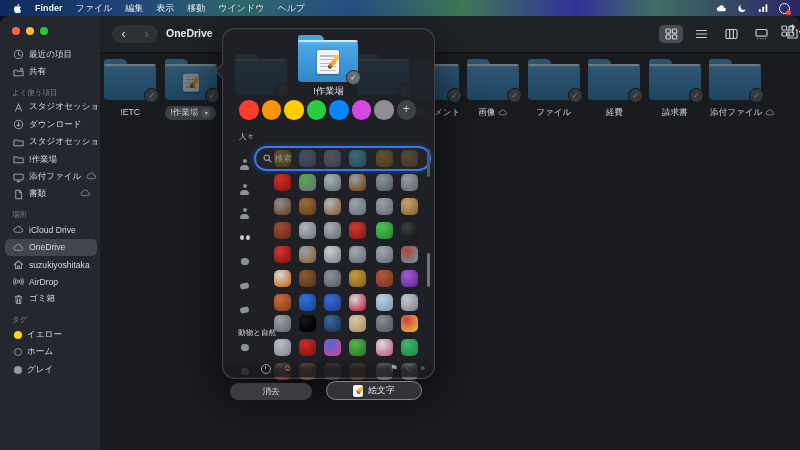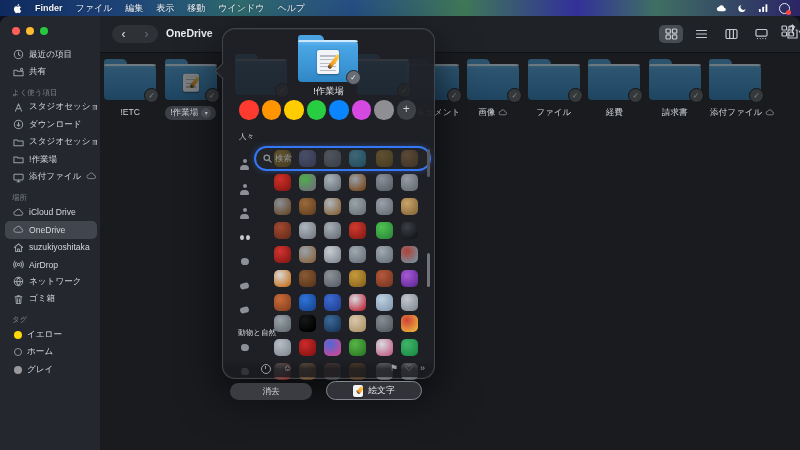--- a/index.html
+++ b/index.html
@@ -229,20 +229,32 @@
               <svg viewBox="0 0 12 12">
                 <rect x="1" y="2.4" width="10" height="6.2" rx="1"></rect>
                 <path d="M4.4 10.6h3.2M6 8.6v2"></path>
               </svg>
             </span>
             <span>添付ファイル</span>
             <span class="sb-cloud"><svg viewBox="0 0 13 10">
                 <path d="M3.4 8.3a2.5 2.5 0 010-5 3.2 3.2 0 016.2.8 2.1 2.1 0 01-.2 4.2z"></path>
               </svg></span>
           </div>
+          <div class="sb-row">
+            <span class="sb-ic">
+              <svg viewBox="0 0 12 12">
+                <path d="M3 1.4h4.2L9.4 3.8v6.8H3z"></path>
+                <path d="M7 1.6V4h2.3"></path>
+              </svg>
+            </span>
+            <span>書類</span>
+            <span class="sb-cloud"><svg viewBox="0 0 13 10">
+                <path d="M3.4 8.3a2.5 2.5 0 010-5 3.2 3.2 0 016.2.8 2.1 2.1 0 01-.2 4.2z"></path>
+              </svg></span>
+          </div>
           <div class="sb-header">場所</div>
           <div class="sb-row">
             <span class="sb-ic">
               <svg viewBox="0 0 13 10">
                 <path d="M3.4 8.3a2.5 2.5 0 010-5 3.2 3.2 0 016.2.8 2.1 2.1 0 01-.2 4.2z"></path>
               </svg>
             </span>
             <span>iCloud Drive</span>
           </div>
           <div class="sb-row sel">
@@ -262,29 +274,20 @@
             <span>suzukiyoshitaka</span>
           </div>
           <div class="sb-row">
             <span class="sb-ic">
               <svg viewBox="0 0 12 12">
                 <circle cx="6" cy="6" r="1.3"></circle>
                 <path d="M3.6 8.4a3.4 3.4 0 010-4.8M8.4 3.6a3.4 3.4 0 010 4.8M2.2 9.8a5.4 5.4 0 010-7.6M9.8 2.2a5.4 5.4 0 010 7.6"></path>
               </svg>
             </span>
             <span>AirDrop</span>
-          </div>
-          <div class="sb-row">
-            <span class="sb-ic">
-              <svg viewBox="0 0 12 12">
-                <circle cx="6" cy="6" r="4.6"></circle>
-                <path d="M1.4 6h9.2M6 1.4C3.7 4.1 3.7 7.9 6 10.6M6 1.4c2.3 2.7 2.3 6.5 0 9.2"></path>
-              </svg>
-            </span>
-            <span>ネットワーク</span>
           </div>
           <div class="sb-row">
             <span class="sb-ic">
               <svg viewBox="0 0 12 12">
                 <path d="M2.2 3h7.6M4.6 3V2h2.8v1M3.1 3l.5 7.4h4.8L8.9 3M5 5.1v3.8M7 5.1v3.8"></path>
               </svg>
             </span>
             <span>ゴミ箱</span>
           </div>
           <div class="sb-header">タグ</div>

